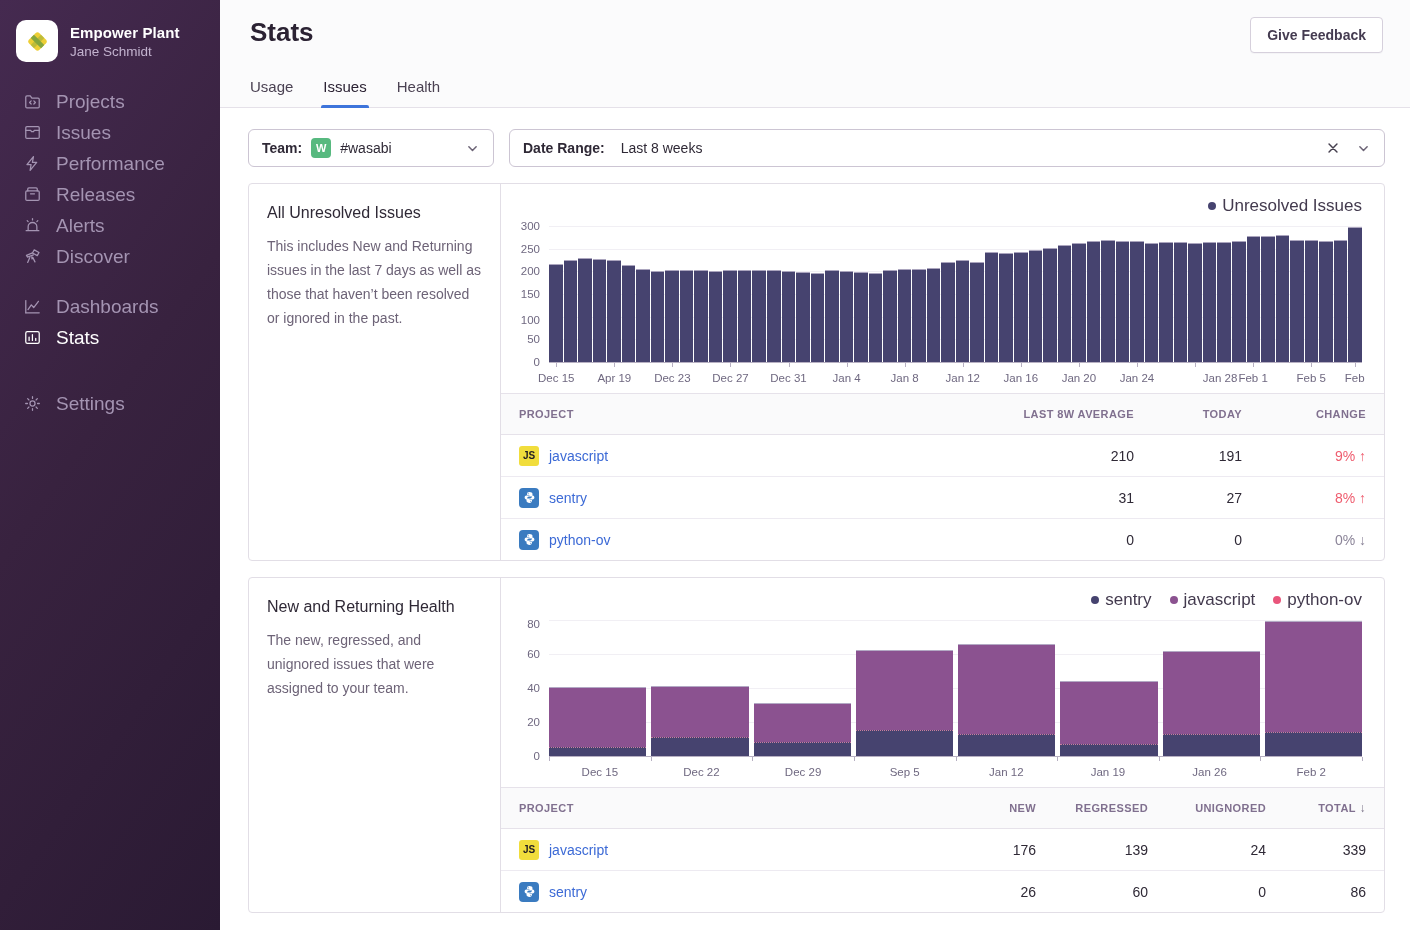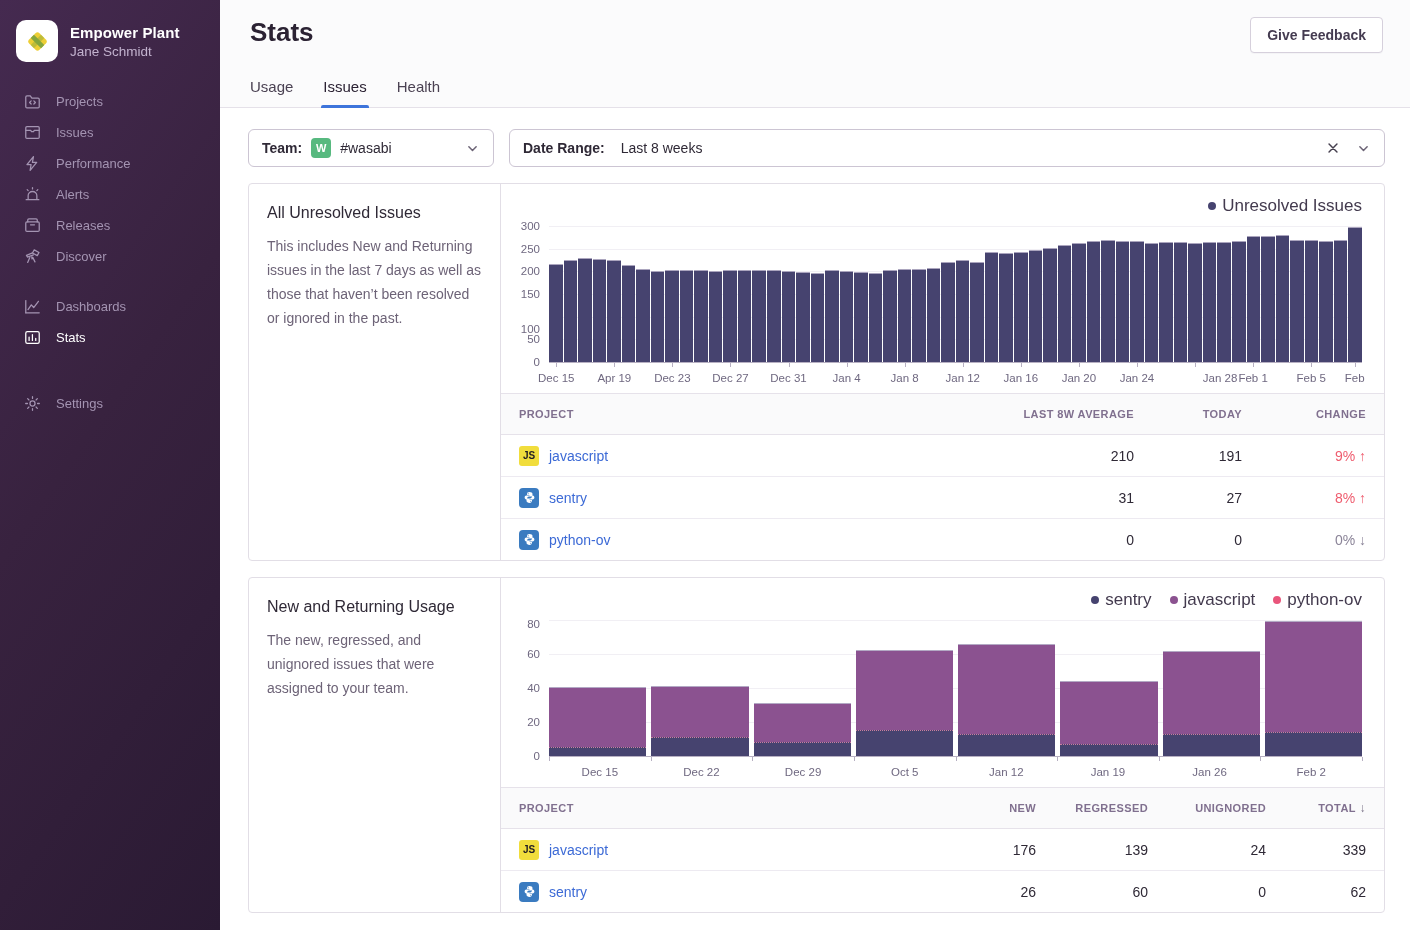--- a/index.html
+++ b/index.html
@@ -5,21 +5,21 @@
   html,body{margin:0;padding:0;background:#fff;}
   body{width:1410px;height:930px;overflow:hidden;font-family:"Liberation Sans",sans-serif;-webkit-font-smoothing:antialiased;}
   .app{display:flex;width:1410px;height:930px;}
 
   
   .sidebar{width:220px;flex:none;background:linear-gradient(125deg,#452a50 0%,#38223f 45%,#2a1a33 100%);padding-top:18px;box-sizing:border-box;}
   .org{display:flex;align-items:center;gap:12px;padding:2px 16px 24px 16px;cursor:pointer;}
   .org-logo{width:42px;height:42px;background:#fff;border-radius:10px;display:flex;align-items:center;justify-content:center;flex:none;}
   .org-name{color:#fff;font-weight:700;font-size:15px;letter-spacing:.1px;}
   .org-user{color:#c2b2ce;font-size:13.5px;margin-top:3px;}
-  .nav-item{display:flex;align-items:center;gap:14px;padding:6px 14px 6px 23px;color:#a494b2;font-size:13px;cursor:pointer;line-height:19px;}
+  .nav-item{display:flex;align-items:center;gap:14px;padding:6px 14px 6px 23px;color:#a494b2;font-size:19px;cursor:pointer;line-height:19px;}
   .nav-item.active{color:#fff;}
   .nav-icon{width:19px;height:19px;display:flex;flex:none;}
   .nav-icon svg{width:19px;height:19px;}
   #menu-secondary{margin-top:19px;}
   #menu-bottom{margin-top:35px;}
 
   
   main{flex:1;min-width:0;display:flex;flex-direction:column;background:#fff;}
   .header{background:#fbfbfc;border-bottom:1px solid #e5e1e9;padding:17px 27px 0 30px;flex:none;}
   .header-top{display:flex;justify-content:space-between;align-items:flex-start;}
@@ -128,35 +128,35 @@
           <span class="nav-icon">
             <svg viewBox="0 0 24 24" fill="none" stroke="currentColor" stroke-width="1.6" stroke-linecap="round" stroke-linejoin="round">
               <path d="M13.2 3.2 5 13.4h5.2L9 20.8l8.3-10.2h-5.4l1.3-7.4z"></path>
             </svg>
           </span>
           <span class="nav-label">Performance</span>
         </div>
         <div class="nav-item">
           <span class="nav-icon">
             <svg viewBox="0 0 24 24" fill="none" stroke="currentColor" stroke-width="1.6" stroke-linecap="round" stroke-linejoin="round">
+              <rect x="3.5" y="7.5" width="17" height="12" rx="1.5"></rect>
+              <path d="M6 7.5V5c0-.8.7-1.5 1.5-1.5h9c.8 0 1.5.7 1.5 1.5v2.5M9.5 11.2h5"></path>
+            </svg>
+          </span>
+          <span class="nav-label">Releases</span>
+        </div>
+        <div class="nav-item">
+          <span class="nav-icon">
+            <svg viewBox="0 0 24 24" fill="none" stroke="currentColor" stroke-width="1.6" stroke-linecap="round" stroke-linejoin="round">
               <path d="M6.5 18v-4.3a5.5 5.5 0 0 1 11 0V18"></path>
               <path d="M4 18.5h16"></path>
               <path d="M12 3.2v1.7M5.3 5.9l1.2 1.2M18.7 5.9l-1.2 1.2"></path>
             </svg>
           </span>
           <span class="nav-label">Alerts</span>
-        </div>
-        <div class="nav-item">
-          <span class="nav-icon">
-            <svg viewBox="0 0 24 24" fill="none" stroke="currentColor" stroke-width="1.6" stroke-linecap="round" stroke-linejoin="round">
-              <rect x="3.5" y="7.5" width="17" height="12" rx="1.5"></rect>
-              <path d="M6 7.5V5c0-.8.7-1.5 1.5-1.5h9c.8 0 1.5.7 1.5 1.5v2.5M9.5 11.2h5"></path>
-            </svg>
-          </span>
-          <span class="nav-label">Releases</span>
         </div>
         <div class="nav-item">
           <span class="nav-icon">
             <svg viewBox="0 0 24 24" fill="none" stroke="currentColor" stroke-width="1.6" stroke-linecap="round" stroke-linejoin="round">
               <path d="m14.2 3.6 6 3.4-2.2 3.9-6-3.4z"></path>
               <path d="m12 7.5-7.6 3.1 1.2 2.1 7.6-2.7"></path>
               <path d="m8.6 13.4-2.7 6.1M12.3 13l2.8 5.8M11.1 12.4l.3 2.7"></path>
             </svg>
           </span>
           <span class="nav-label">Discover</span>
@@ -250,21 +250,21 @@
                   <span class="legend-item">
                     <span class="ldot" style="background: rgb(70, 67, 111);"></span>
                     <span>Unresolved Issues</span>
                   </span>
                 </div>
                 <div class="plot">
                   <span class="ylabel" style="top: 136px;">0</span>
                   <div class="gridline" style="top: 113.333px;"></div>
                   <span class="ylabel" style="top: 113.333px;">50</span>
                   <div class="gridline" style="top: 90.6667px;"></div>
-                  <span class="ylabel" style="top: 103px;">100</span>
+                  <span class="ylabel" style="top: 94px;">100</span>
                   <div class="gridline" style="top: 68px;"></div>
                   <span class="ylabel" style="top: 68px;">150</span>
                   <div class="gridline" style="top: 45.3333px;"></div>
                   <span class="ylabel" style="top: 45.3333px;">200</span>
                   <div class="gridline" style="top: 22.6667px;"></div>
                   <span class="ylabel" style="top: 22.6667px;">250</span>
                   <div class="gridline" style="top: 0px;"></div>
                   <span class="ylabel" style="top: 0px;">300</span>
                   <div class="bars">
                     <div class="bar" style="height: 98px; background: rgb(70, 67, 111);"></div>
@@ -400,21 +400,21 @@
                   </div>
                   <span class="td num">0</span>
                   <span class="td num">0</span>
                   <span class="td num change down">0% ↓</span>
                 </div>
               </div>
             </div>
           </section>
           <section class="panel">
             <div class="panel-left">
-              <h3 class="panel-title">New and Returning Usage</h3>
+              <h3 class="panel-title">New and Returning Health</h3>
               <p class="panel-desc">The new, regressed, and unignored issues that were assigned to your team.</p>
             </div>
             <div class="panel-right">
               <div class="chart-wrap">
                 <div class="legend-row">
                   <span class="legend-item">
                     <span class="ldot" style="background: rgb(70, 67, 111);"></span>
                     <span>sentry</span>
                   </span>
                   <span class="legend-item">
@@ -477,21 +477,21 @@
                   <span class="xtick" style="left: 25%;"></span>
                   <span class="xtick" style="left: 37.5%;"></span>
                   <span class="xtick" style="left: 50%;"></span>
                   <span class="xtick" style="left: 62.5%;"></span>
                   <span class="xtick" style="left: 75%;"></span>
                   <span class="xtick" style="left: 87.5%;"></span>
                   <span class="xtick" style="left: 100%;"></span>
                   <span class="xlabel" style="left: 6.25%;">Dec 15</span>
                   <span class="xlabel" style="left: 18.75%;">Dec 22</span>
                   <span class="xlabel" style="left: 31.25%;">Dec 29</span>
-                  <span class="xlabel" style="left: 43.75%;">Oct 5</span>
+                  <span class="xlabel" style="left: 43.75%;">Sep 5</span>
                   <span class="xlabel" style="left: 56.25%;">Jan 12</span>
                   <span class="xlabel" style="left: 68.75%;">Jan 19</span>
                   <span class="xlabel" style="left: 81.25%;">Jan 26</span>
                   <span class="xlabel" style="left: 93.75%;">Feb 2</span>
                 </div>
               </div>
               <div class="ptable">
                 <div class="thead" style="grid-template-columns: 1fr 118px 112px 118px 100px;">
                   <span class="th">PROJECT</span>
                   <span class="th">NEW</span>
@@ -515,21 +515,21 @@
                       <svg width="13" height="13" viewBox="0 0 24 24" fill="#fff">
                         <path d="M12 2c-3 0-4.5 1.3-4.5 3.4v2.1H12v1H6.4C4.2 8.5 3 10 3 12s1.2 3.5 3.4 3.5h1.4v-2.3c0-1.7 1.5-3.2 3.2-3.2h4.2c1.4 0 2.3-1 2.3-2.4V5.4C17.5 3.3 15 2 12 2zM9.7 4.1a1 1 0 1 1 0 2 1 1 0 0 1 0-2z"></path>
                         <path d="M12 22c3 0 4.5-1.3 4.5-3.4v-2.1H12v-1h5.6c2.2 0 3.4-1.5 3.4-3.5s-1.2-3.5-3.4-3.5h-1.4v2.3c0 1.7-1.5 3.2-3.2 3.2H8.8c-1.4 0-2.3 1-2.3 2.4v2.2C6.5 20.7 9 22 12 22zm2.3-2.1a1 1 0 1 1 0-2 1 1 0 0 1 0 2z"></path>
                       </svg>
                     </span>
                     <a class="proj-link">sentry</a>
                   </div>
                   <span class="td num">26</span>
                   <span class="td num">60</span>
                   <span class="td num">0</span>
-                  <span class="td num">62</span>
+                  <span class="td num">86</span>
                 </div>
               </div>
             </div>
           </section>
         </div>
     </div>
   </main>
 </div>
 
 </body></html>

